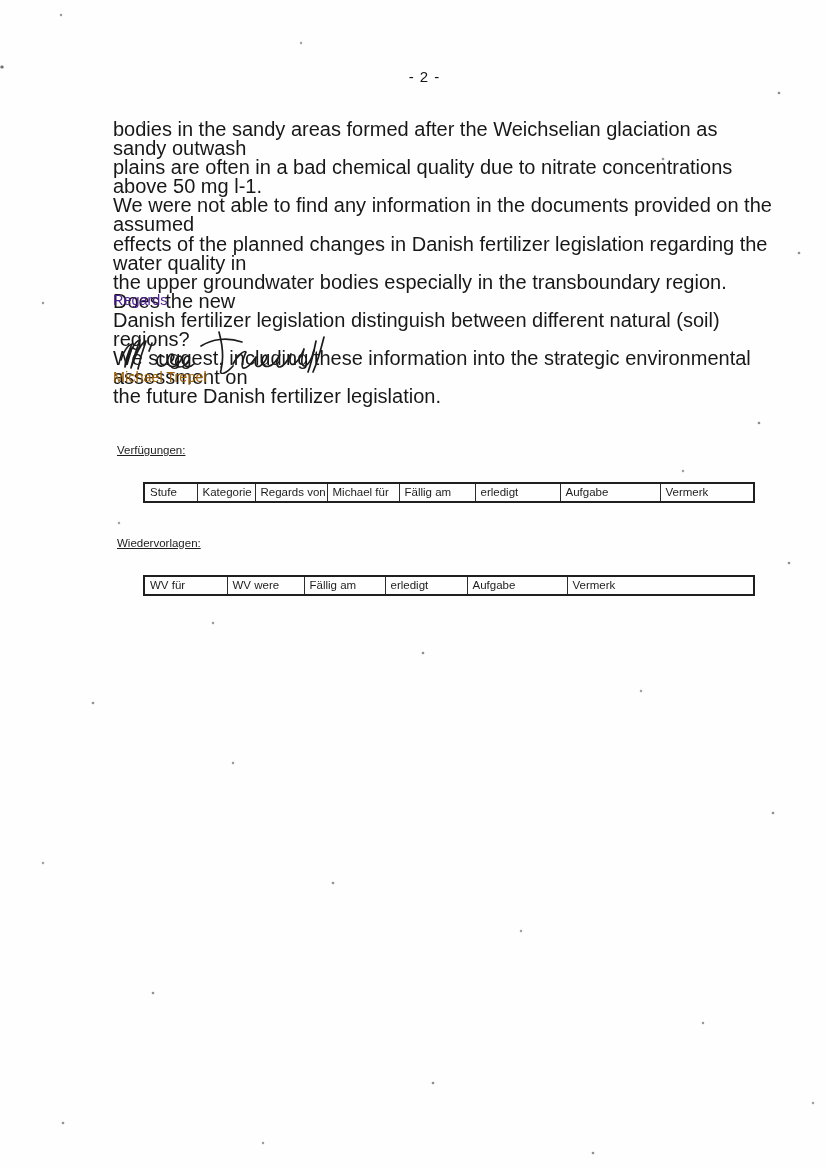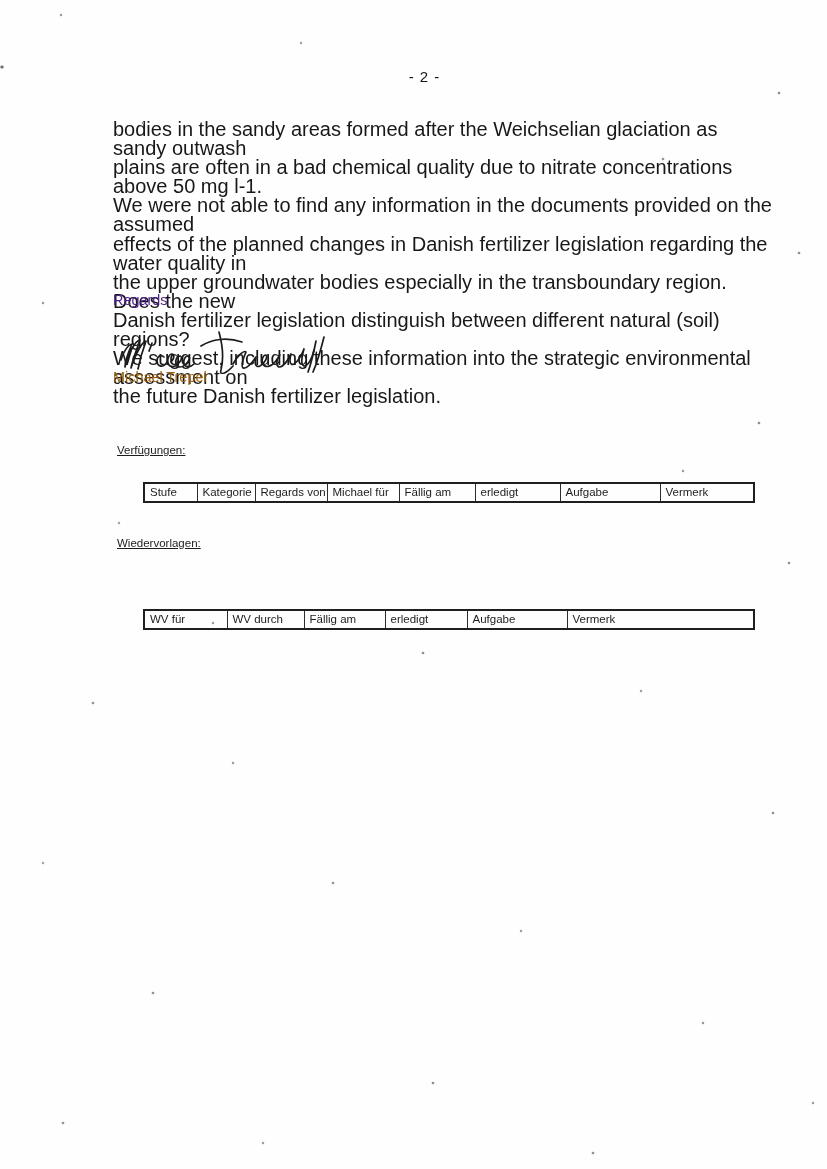--- a/index.html
+++ b/index.html
@@ -67,21 +67,21 @@
   table.hdr {
     position: absolute;
     left: 107px;
     border-collapse: collapse;
     table-layout: fixed;
     width: 610px;
     border: 2px solid #1f1f1f;
     margin-left: 36px;
   }
   .t1 { top: 482px; }
-  .t2 { top: 609px; }
+  .t2 { top: 575px; }
   table.hdr th {
     border: 1px solid #2c2c2c;
     height: 19px;
     padding: 1px 4px 2px 5px;
     font-size: 11.5px;
     font-weight: normal;
     text-align: left;
     vertical-align: middle;
     white-space: nowrap;
     overflow: hidden;
@@ -171,21 +171,21 @@
       </tr>
     </tbody>
   </table>
 
   <div class="table-label label2">Wiedervorlagen:</div>
 
   <table class="hdr t2">
     <tbody>
       <tr>
         <th class="c0">WV für</th>
-        <th class="c1">WV durch</th>
+        <th class="c1">WV were</th>
         <th class="c2">Fällig am</th>
         <th class="c3">erledigt</th>
         <th class="c4">Aufgabe</th>
         <th class="c5">Vermerk</th>
       </tr>
     </tbody>
   </table>
 
   <div class="speckles"></div>
 </div>

